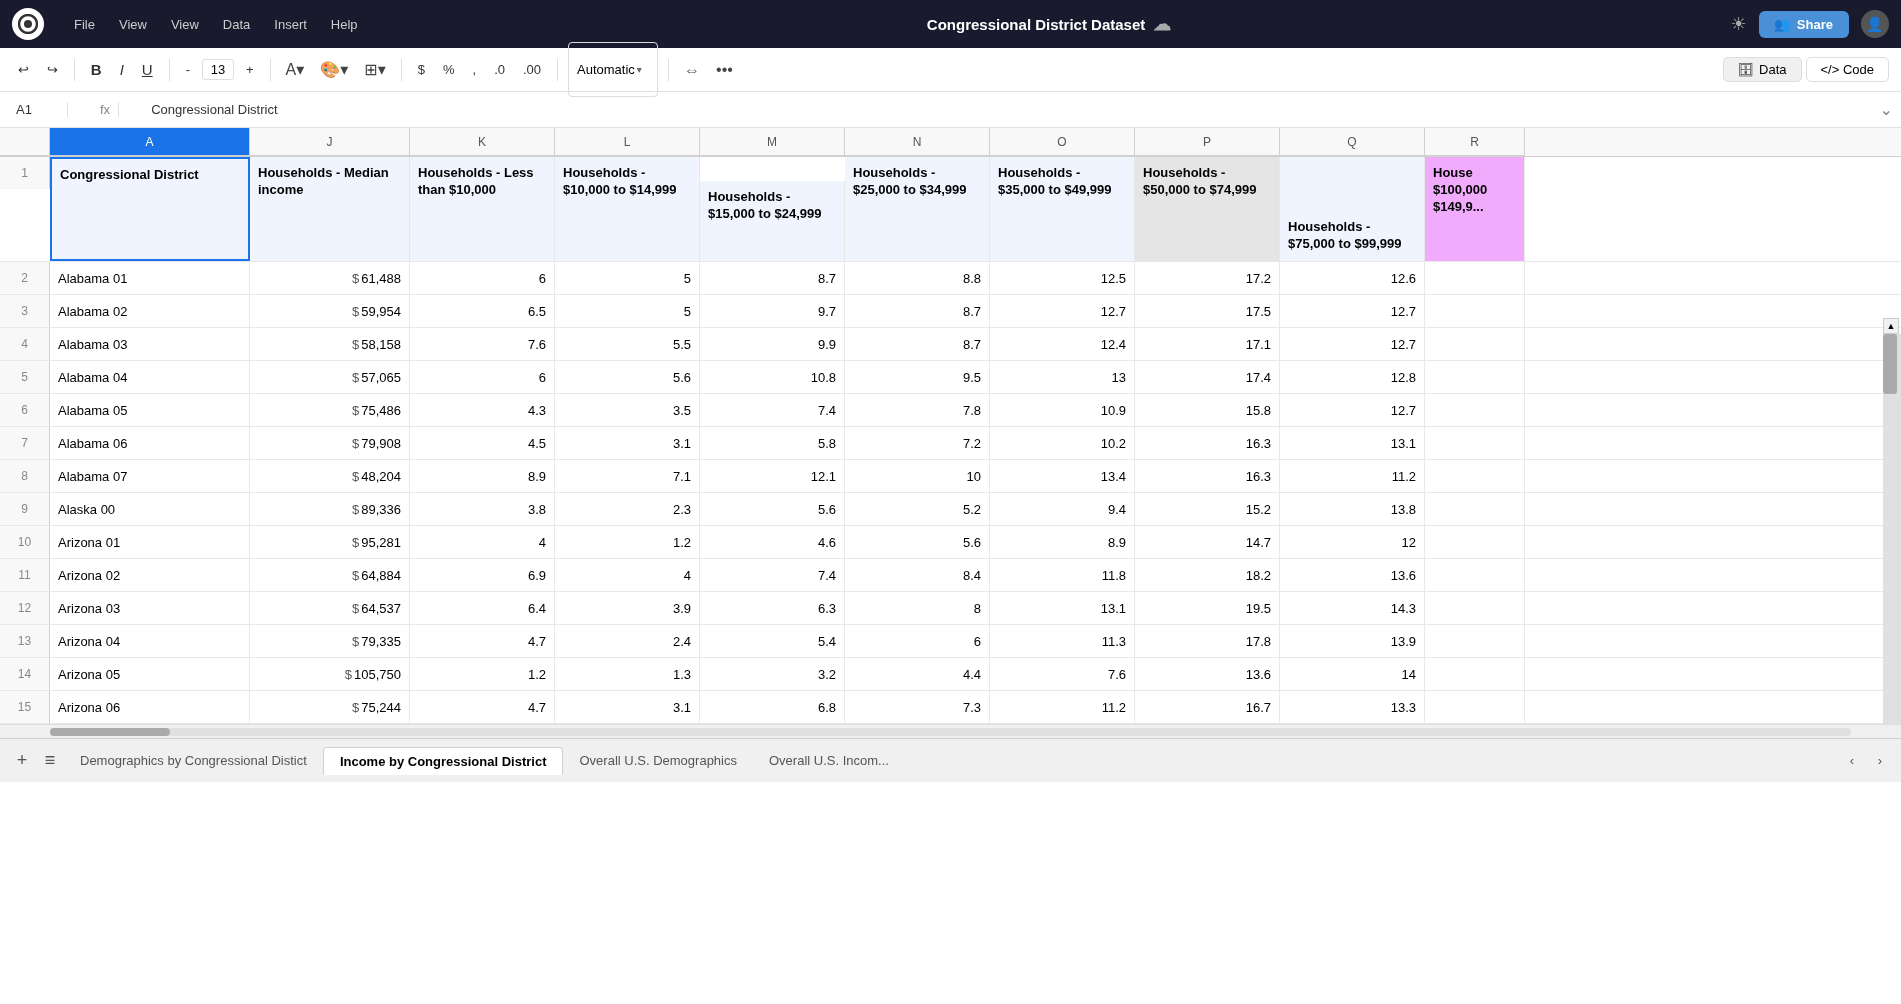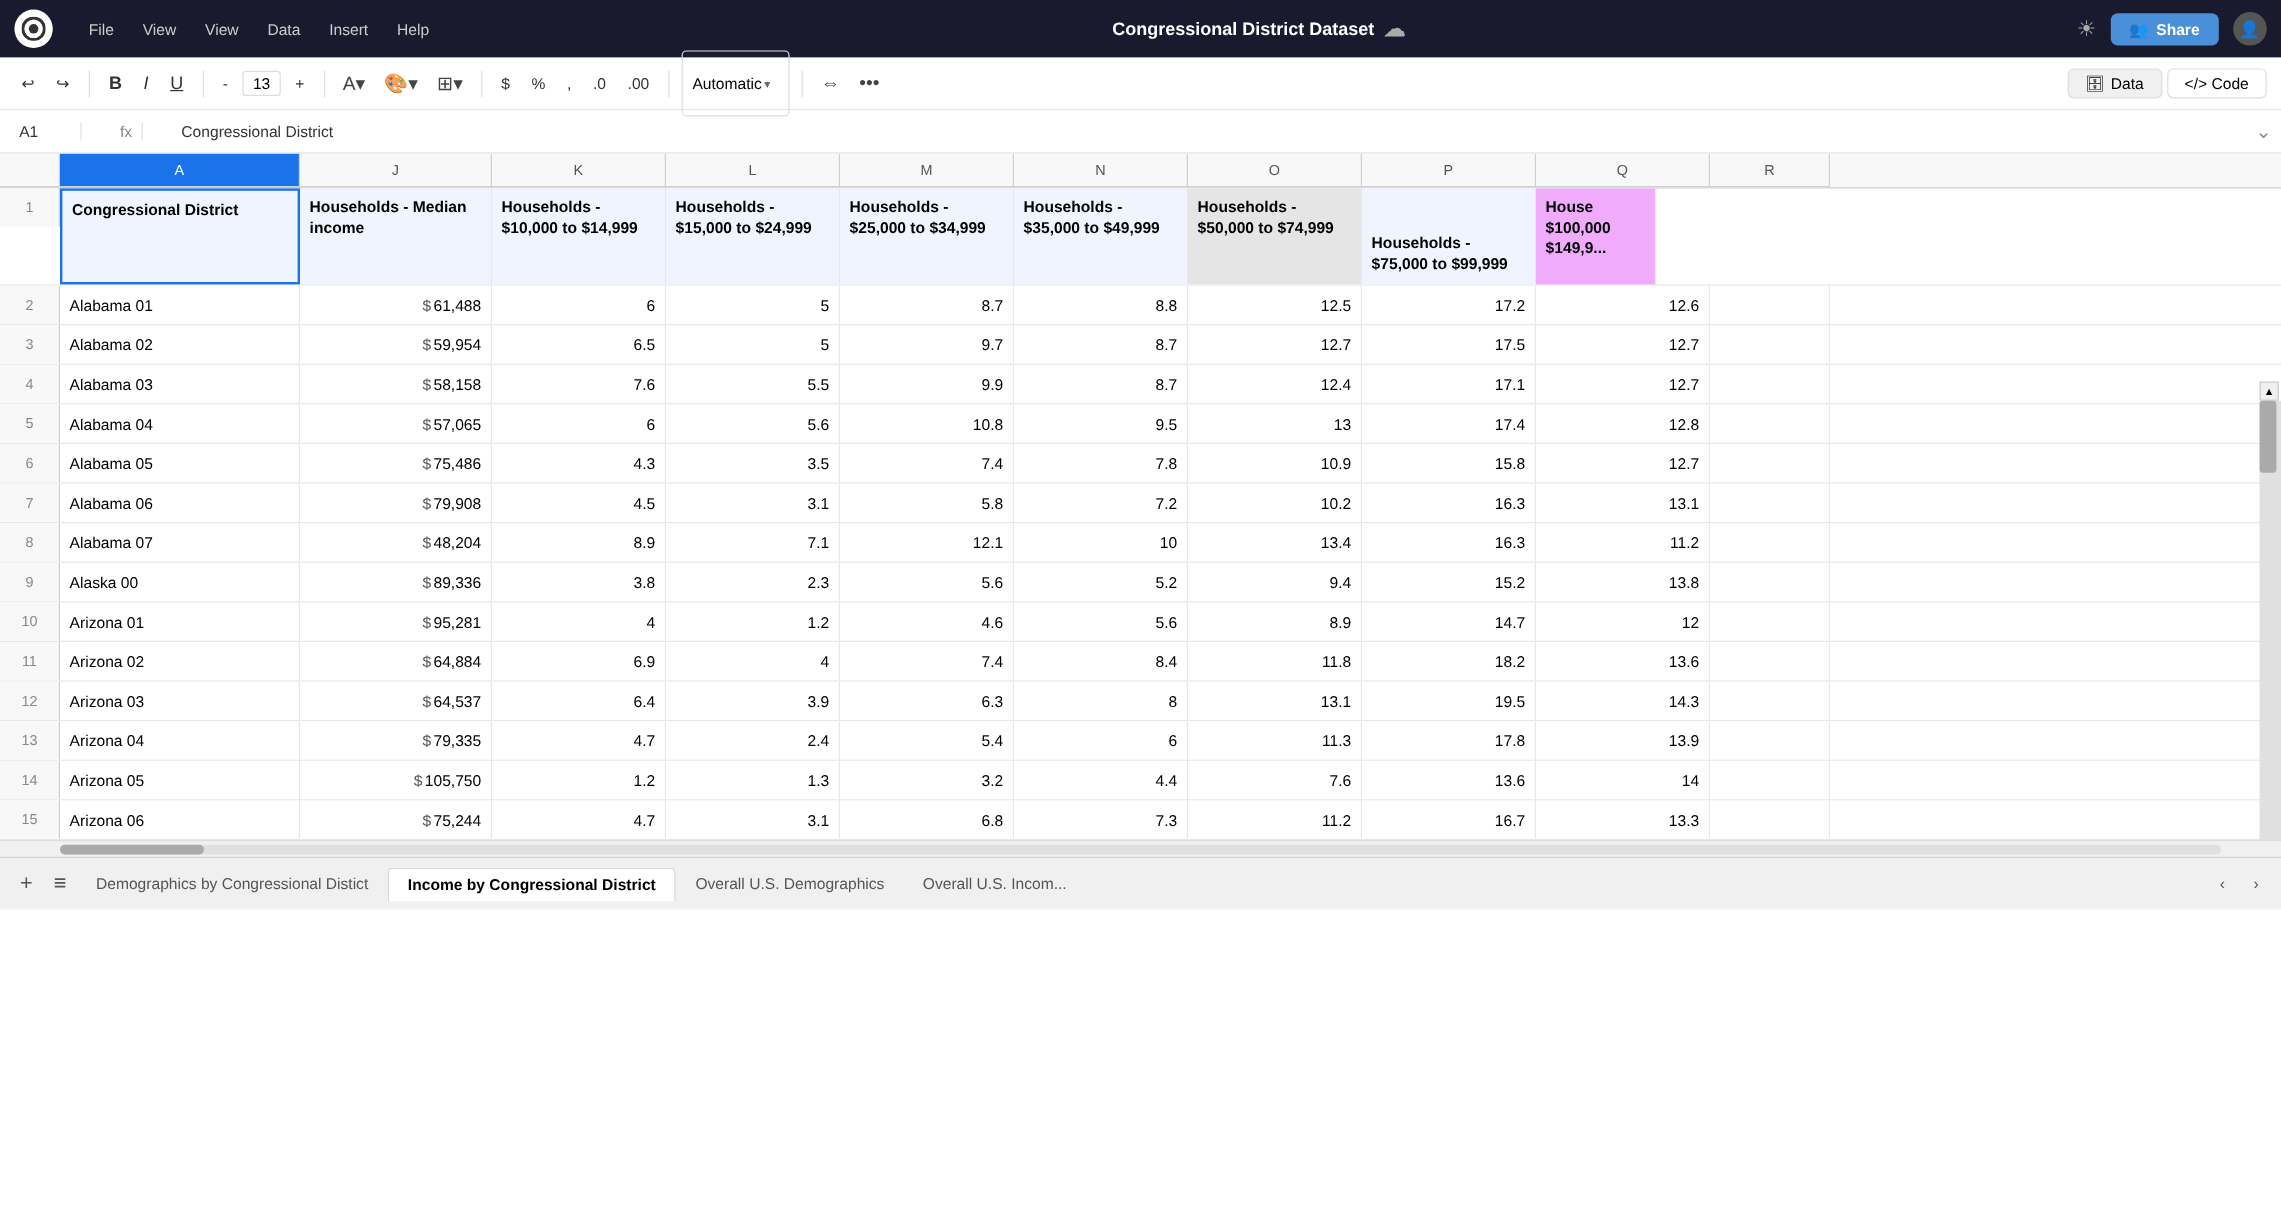--- a/index.html
+++ b/index.html
@@ -189,24 +189,27 @@
   </div>
 
   <div class="sheet-row">
     <div class="row-num">1</div>
     <div class="cell w-col-a header-cell header-row-cell">
       <span>Congressional District</span>
     </div>
     <div class="cell w-col-j header-row-cell" style="background:#f0f4ff;font-weight:700;">
       <span>Households - Median income</span>
     </div>
+    <div class="cell w-col-k header-row-cell" style="background:#f0f4ff;font-weight:700;">
+      <span>Households - Less than $10,000</span>
+    </div>
     <div class="cell w-col-l header-row-cell" style="background:#f0f4ff;font-weight:700;">
       <span>Households - $10,000 to $14,999</span>
     </div>
-    <div class="cell w-col-m header-row-cell" style="background:#f0f4ff;font-weight:700;">
+    <div class="cell w-col-m header-row-cell" style="background:#f0f4ff;font-weight:700;margin-top:24px;">
       <span>Households - $15,000 to $24,999</span>
     </div>
     <div class="cell w-col-n header-row-cell" style="background:#f0f4ff;font-weight:700;">
       <span>Households - $25,000 to $34,999</span>
     </div>
     <div class="cell w-col-o header-row-cell" style="background:#f0f4ff;font-weight:700;">
       <span>Households - $35,000 to $49,999</span>
     </div>
     <div class="cell w-col-p header-row-cell" style="background:#e5e5e5;font-weight:700;">
       <span>Households - $50,000 to $74,999</span>

